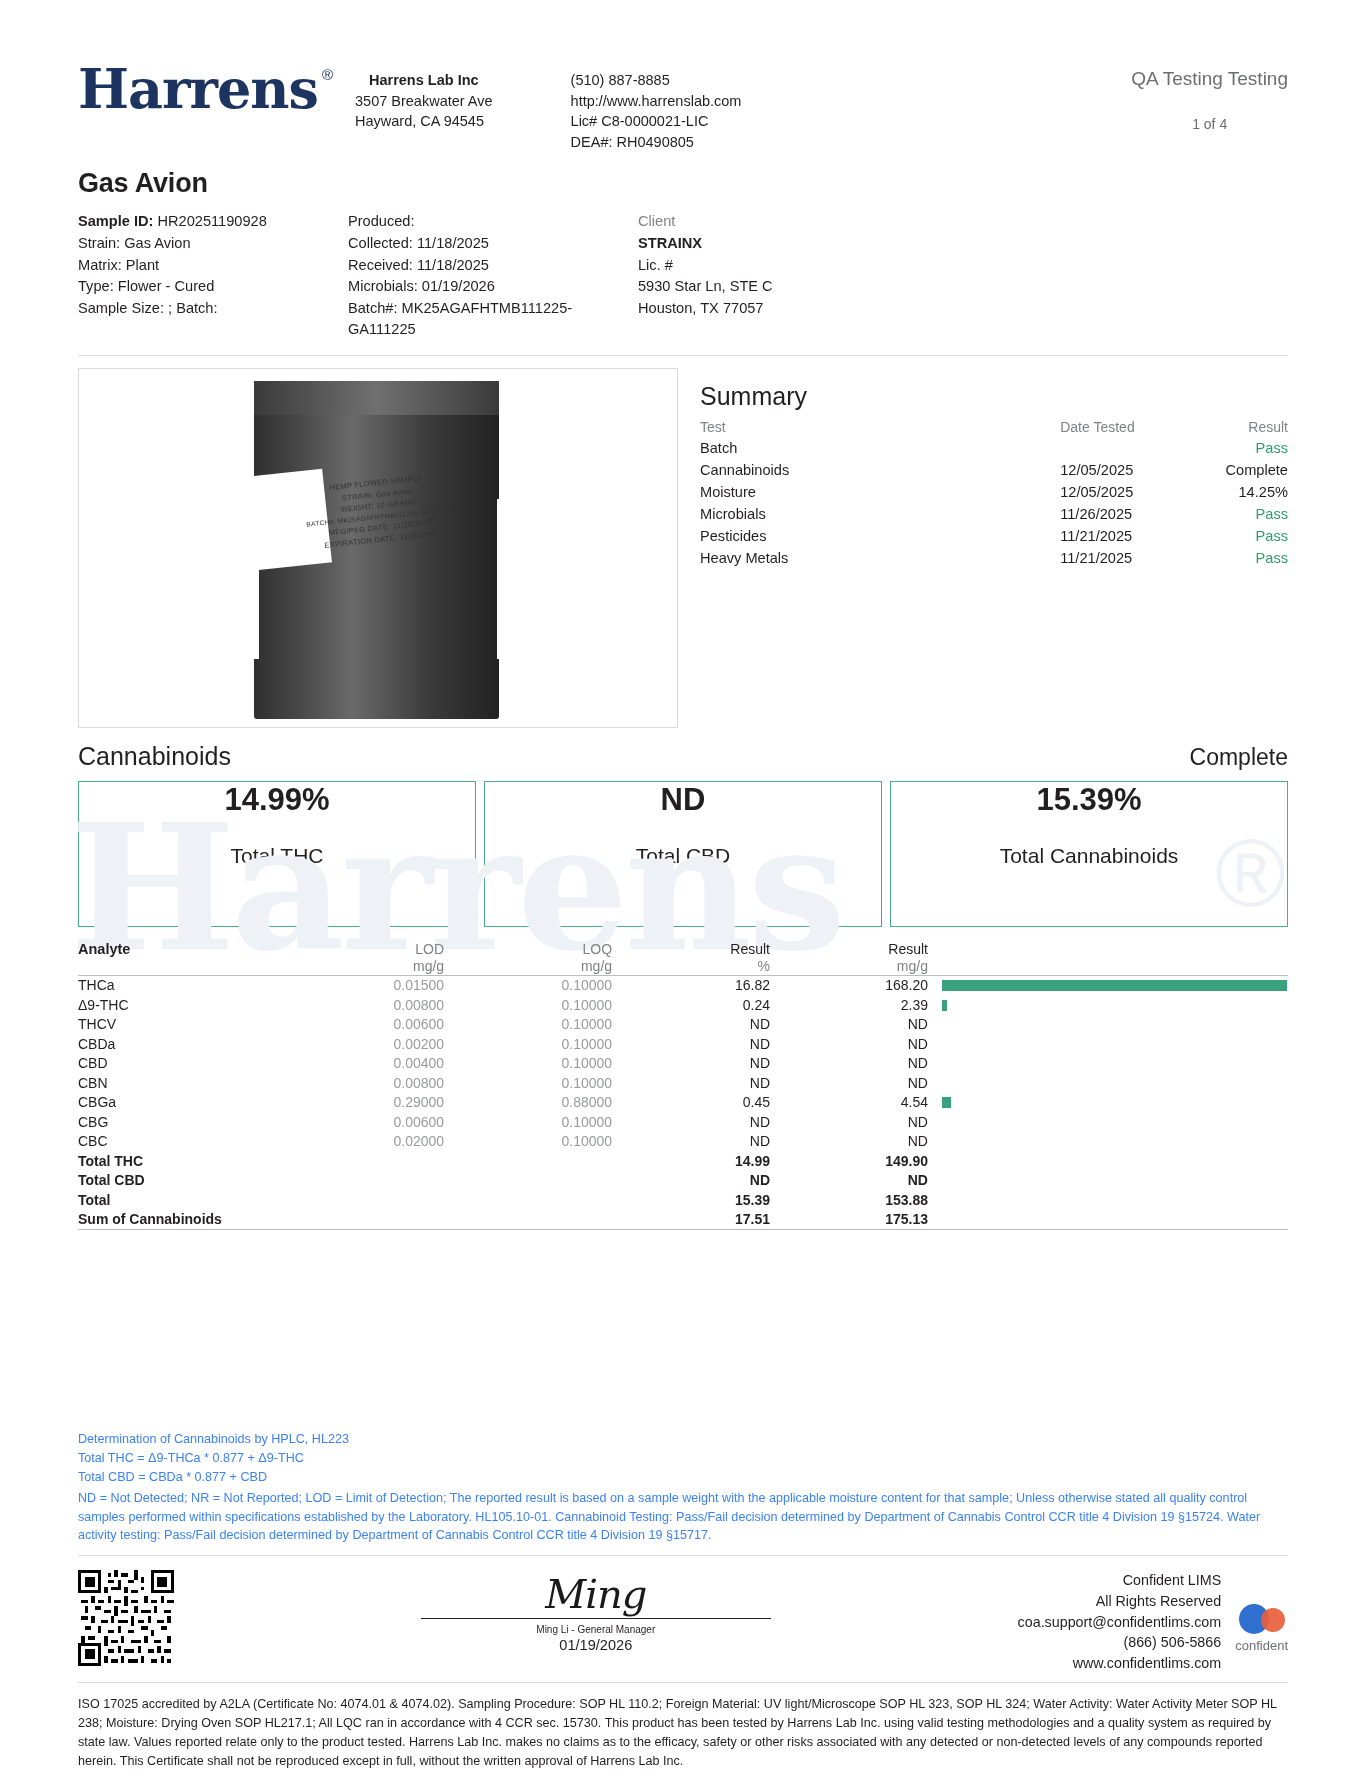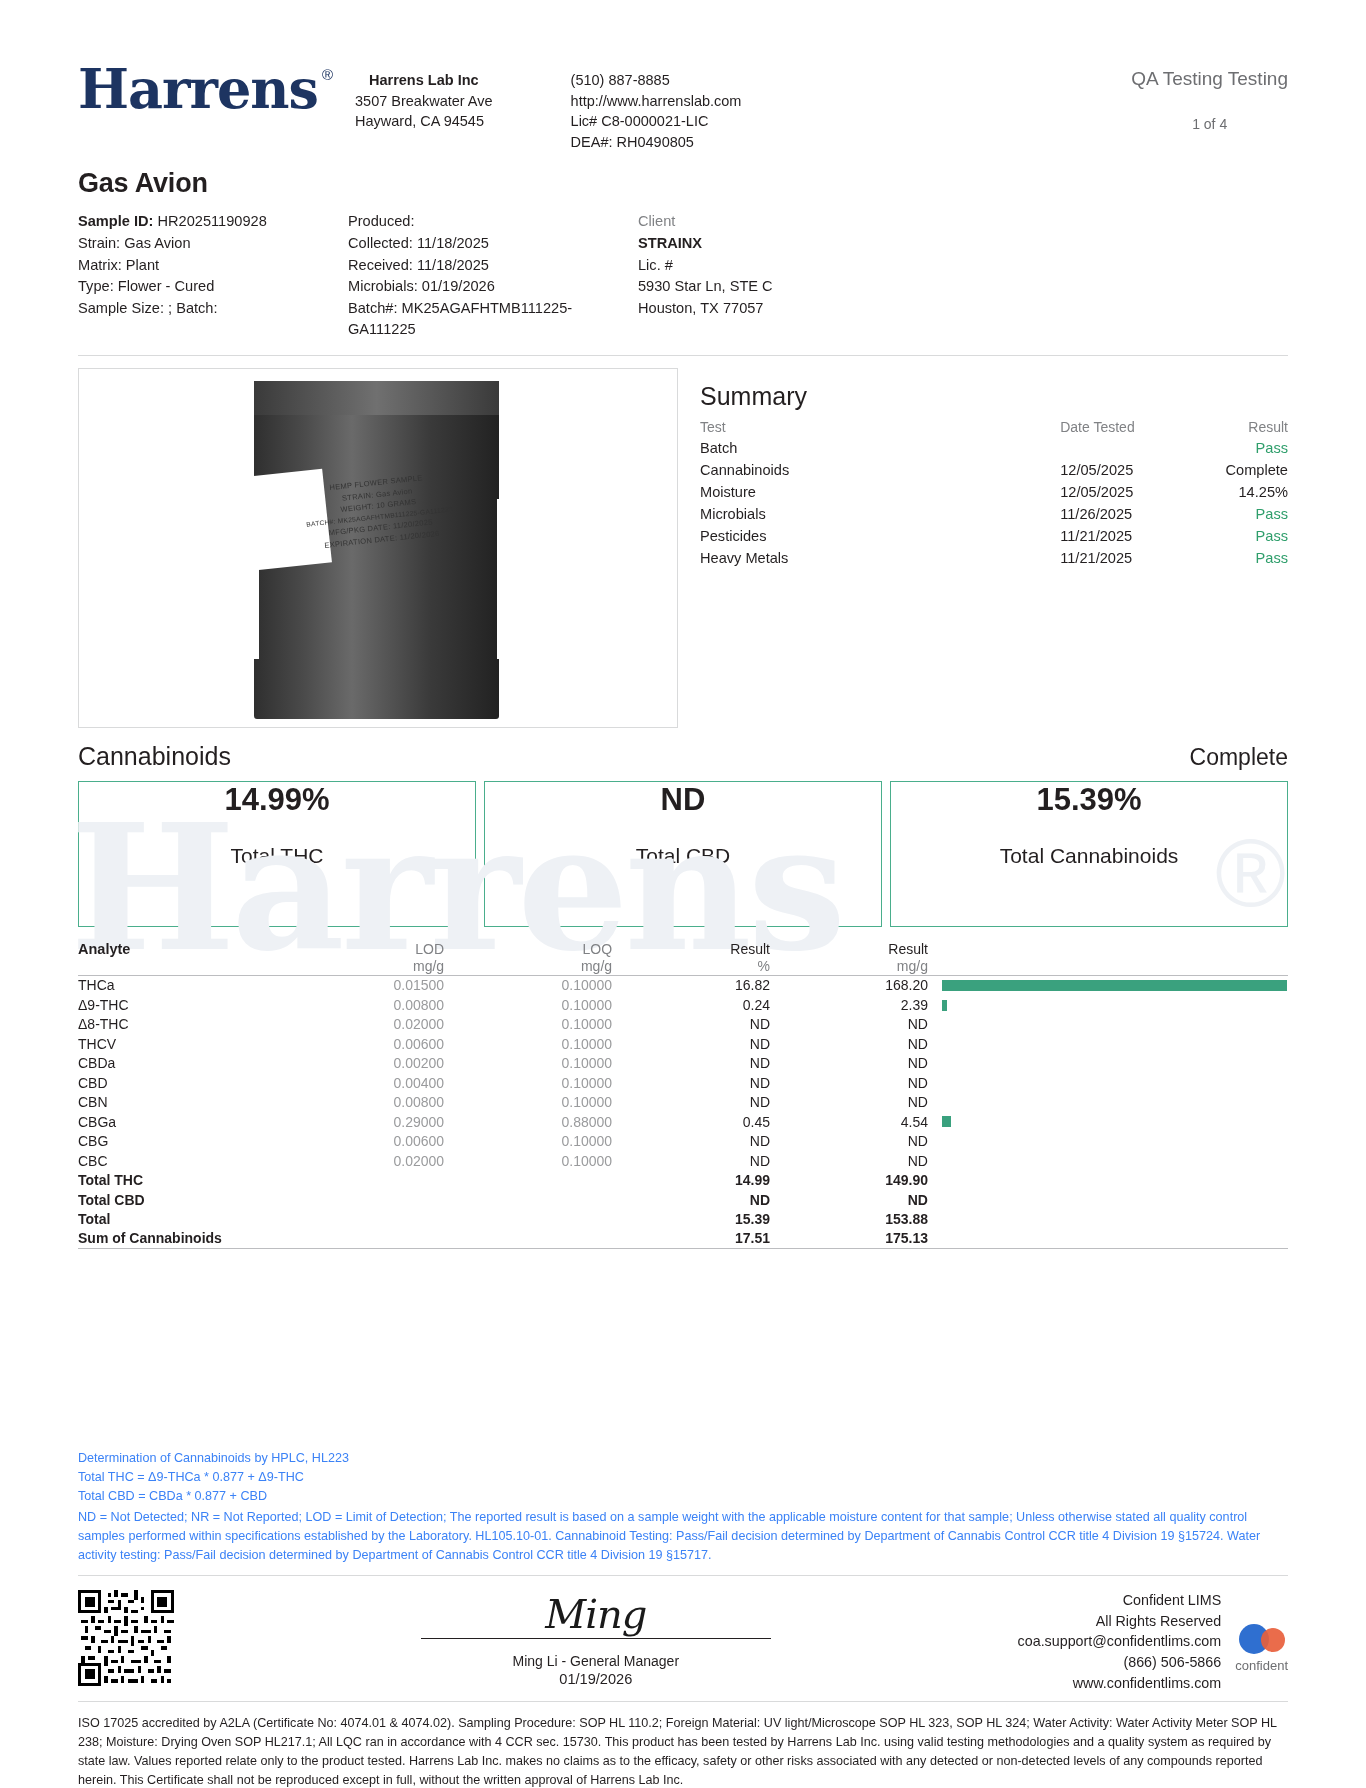--- a/index.html
+++ b/index.html
@@ -131,21 +131,21 @@
   
   .sig-area { display:flex; margin-top: 14px; align-items:flex-start; }
   .qr { width: 96px; height: 96px; position:relative; }
   .qr svg { display:block; }
   .sig-mid { flex:1; text-align:center; padding-top: 4px; }
   .sig-script {
     font-family:"DejaVu Serif", serif; font-style:italic; font-size:40px; color:#1a1a1a;
     line-height:1; letter-spacing:-1px;
   }
   .sig-line { border-bottom:1px solid #231f20; width: 350px; margin: 4px auto 0 auto; }
-  .sig-name { font-size:14px; margin-top:14px; }
+  .sig-name { font-size:10px; margin-top:5px; }
   .sig-date { font-size:14.6px; margin-top:2px; }
   .conf { text-align:right; font-size:14.3px; line-height:1.45; display:flex; align-items:flex-start; gap:14px;}
   .conf-text { text-align:right; }
   .conf-logo { display:flex; flex-direction:column; align-items:center; margin-top: 34px;}
   .conf-dots { position:relative; width:46px; height:30px; }
   .conf-dots .d1 { position:absolute; left:0; top:0; width:30px; height:30px; border-radius:50%; background:#2f6fd0; }
   .conf-dots .d2 { position:absolute; right:0; top:4px; width:24px; height:24px; border-radius:50%; background:#e8603c; opacity:.92; }
   .conf-word { font-size:13px; color:#6d6e71; margin-top:3px; }
 
   .iso { font-size:12.6px; line-height:1.5; margin-top: 12px; }
@@ -334,28 +334,20 @@
         </tr>
         <tr>
           <td class="col-l">Δ9-THC</td>
           <td class="col-r grey">0.00800</td>
           <td class="col-r grey">0.10000</td>
           <td class="col-r">0.24</td>
           <td class="col-r">2.39</td>
           <td class="bar-cell">
               <span class="bar" style="width: 5px;"></span>
             </td>
-        </tr>
-        <tr>
-          <td class="col-l">Δ8-THC</td>
-          <td class="col-r grey">0.02000</td>
-          <td class="col-r grey">0.10000</td>
-          <td class="col-r">ND</td>
-          <td class="col-r">ND</td>
-          <td class="bar-cell"></td>
         </tr>
         <tr>
           <td class="col-l">THCV</td>
           <td class="col-r grey">0.00600</td>
           <td class="col-r grey">0.10000</td>
           <td class="col-r">ND</td>
           <td class="col-r">ND</td>
           <td class="bar-cell"></td>
         </tr>
         <tr>

